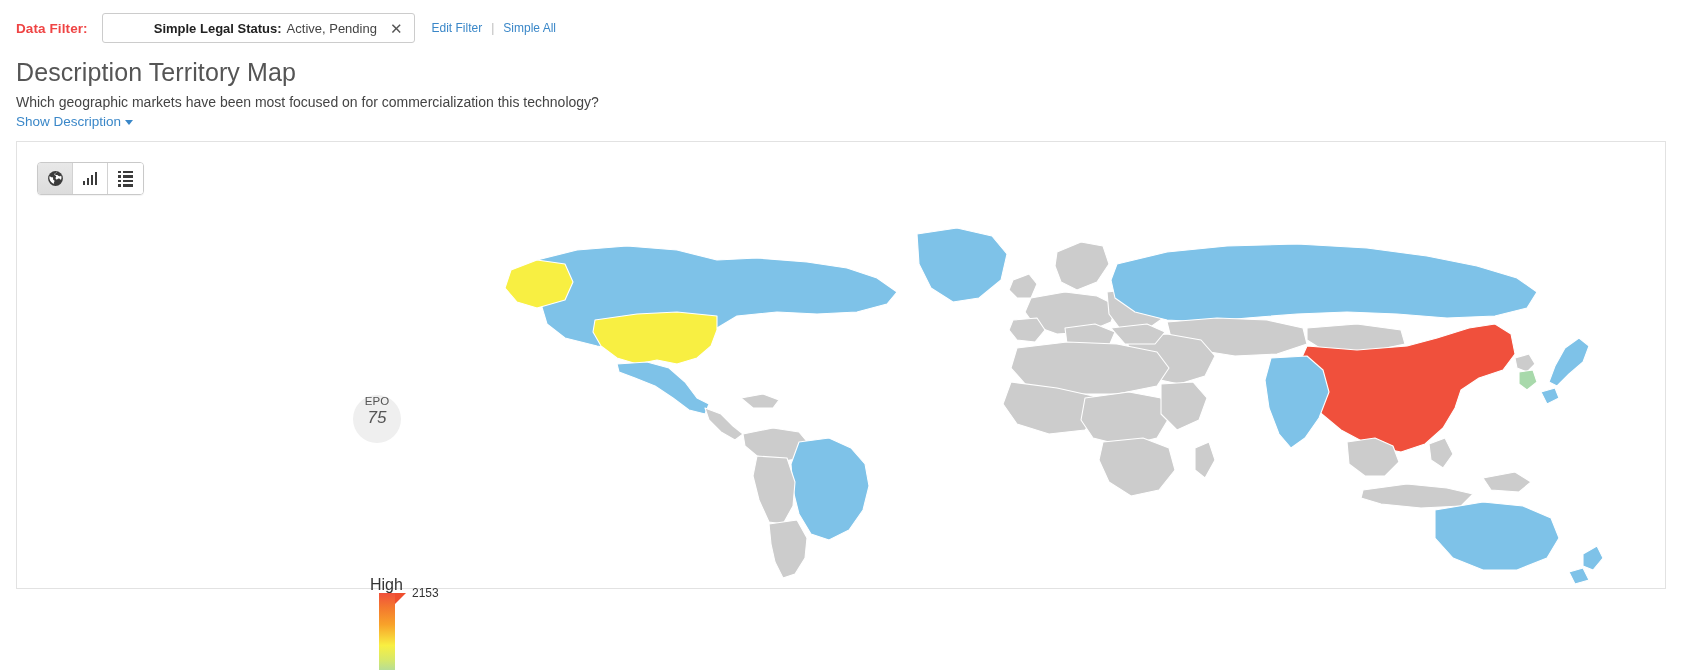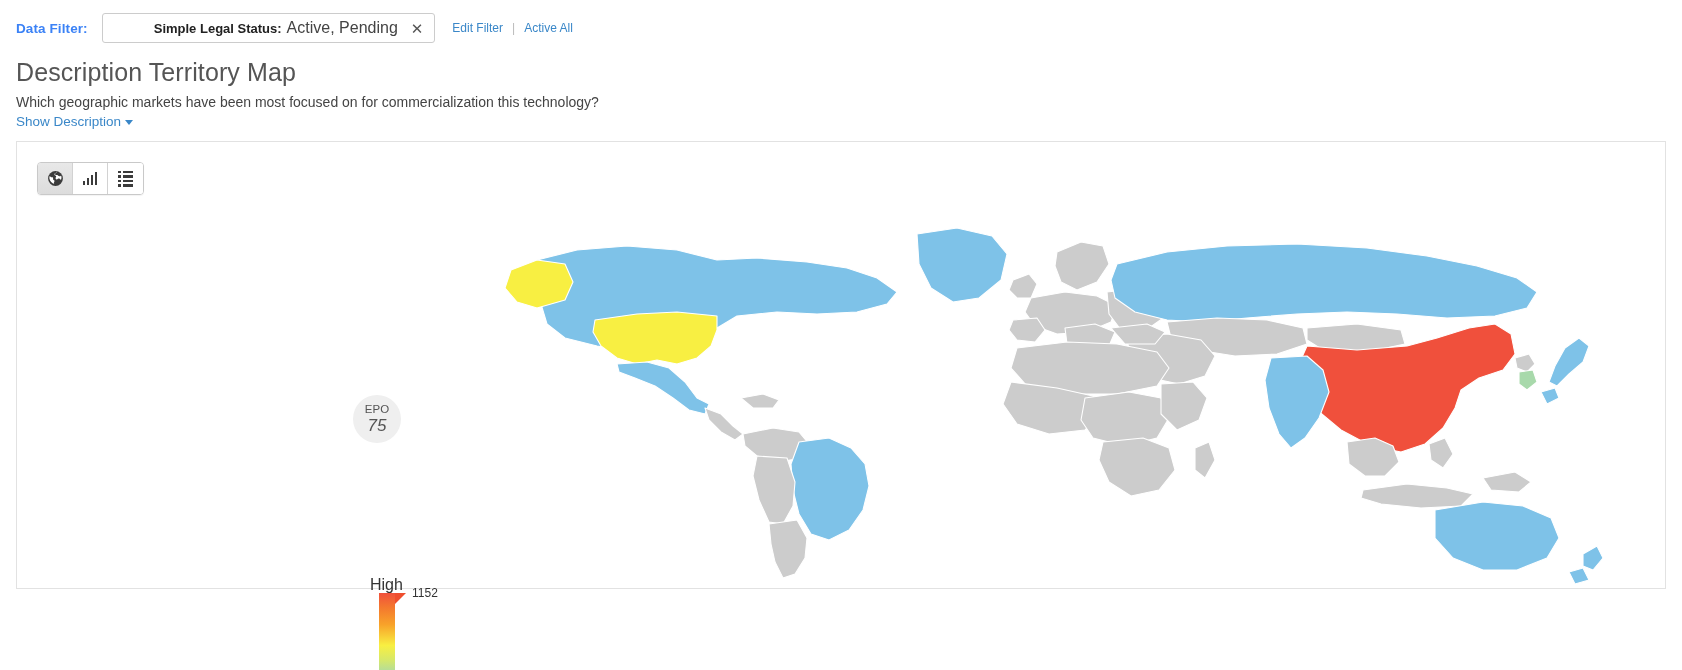--- a/index.html
+++ b/index.html
@@ -3,27 +3,27 @@
 <meta charset="utf-8">
 <style>
   html,body{margin:0;padding:0;}
   body{
     width:1682px;height:670px;background:#ffffff;
     font-family:"Liberation Sans","DejaVu Sans",sans-serif;
     color:#333;overflow:hidden;position:relative;
   }
   
   .filter-bar{position:absolute;left:16px;top:12px;display:flex;align-items:center;height:32px;}
-  .filter-label{font-size:13.5px;font-weight:bold;color:#3b82f6;margin-right:14px;letter-spacing:.1px;}
+  .filter-label{font-size:13.5px;font-weight:bold;color:#ef4444;margin-right:14px;letter-spacing:.1px;}
   .filter-chip{
     display:flex;align-items:center;height:30px;padding:0 11px 0 13px;
     border:1px solid #ccc;border-radius:3px;background:#fff;box-sizing:border-box;
   }
   .chip-key{font-size:13px;font-weight:bold;color:#222;margin-left:38px;}
-  .chip-val{font-size:16px;color:#444;margin-left:5px;}
+  .chip-val{font-size:13px;color:#444;margin-left:5px;}
   .chip-x{margin-left:13px;font-size:15px;color:#555;line-height:1;cursor:pointer;font-weight:400;}
   .filter-actions{margin-left:17px;font-size:12px;display:flex;align-items:center;}
   .filter-actions a{color:#3a87c8;text-decoration:none;cursor:pointer;}
   .filter-sep{color:#bbb;margin:0 9px;}
   
   .page-title{position:absolute;left:16px;top:58px;font-size:25px;font-weight:400;color:#555;letter-spacing:.1px;}
   .page-sub{position:absolute;left:16px;top:94px;font-size:14px;color:#444;}
   .show-desc{position:absolute;left:16px;top:114px;font-size:13.5px;color:#3a87c8;cursor:pointer;}
   .caret{display:inline-block;width:0;height:0;margin-left:4px;vertical-align:middle;
     border-left:4px solid transparent;border-right:4px solid transparent;border-top:5px solid #3a87c8;}
@@ -43,21 +43,21 @@
   .bars i:nth-child(1){height:4px;} .bars i:nth-child(2){height:7px;}
   .bars i:nth-child(3){height:10px;} .bars i:nth-child(4){height:13px;}
   
   .listicon{display:flex;flex-direction:column;gap:2px;width:15px;}
   .listicon span{display:flex;align-items:center;gap:2px;}
   .listicon b{display:block;width:2.5px;height:2.5px;background:#3b3b3b;}
   .listicon u{display:block;flex:1;height:2.5px;background:#3b3b3b;}
   
   .map-wrap{position:absolute;left:0;top:0;width:100%;height:100%;}
   .epo-bubble{position:absolute;left:336px;top:253px;width:48px;height:48px;border-radius:50%;
-    background:#efefef;display:flex;flex-direction:column;align-items:center;justify-content:center;
+    background:#efefef;display:flex;flex-direction:column;align-items:center;justify-content:flex-start;
     line-height:1.15;cursor:pointer;}
   .epo-bubble .n1{font-size:11.5px;color:#555;}
   .epo-bubble .n2{font-size:17px;color:#555;font-style:italic;}
   
   .legend{position:absolute;left:355px;top:434px;width:130px;height:140px;}
   .legend .bar{position:absolute;left:7px;top:17px;width:16px;height:105px;
     background:linear-gradient(to bottom,#f0503c 0%,#f4792e 14%,#f8a22a 30%,#f8ef42 50%,#d6e86a 64%,#a8d9ab 78%,#8ecfd8 90%,#9ed6ef 100%);}
   .legend .tri-top{position:absolute;left:23px;top:17px;width:0;height:0;
     border-left:11px solid #ef4e2e;border-bottom:11px solid transparent;}
   .legend .lbl-high{position:absolute;left:-2px;top:0px;font-size:16px;color:#333;}
@@ -69,21 +69,21 @@
 <div class="filter-bar">
   <span class="filter-label">Data Filter:</span>
   <div class="filter-chip">
     <span class="chip-key">Simple Legal Status:</span>
     <span class="chip-val">Active, Pending</span>
     <span class="chip-x">✕</span>
   </div>
   <div class="filter-actions">
     <a>Edit Filter</a>
     <span class="filter-sep">|</span>
-    <a>Active All</a>
+    <a>Simple All</a>
   </div>
 </div>
 
 <div class="page-title">Description Territory Map</div>
 <div class="page-sub">Which geographic markets have been most focused on for commercialization this technology?</div>
 <div class="show-desc">
   <span>Show Description</span><span class="caret"></span>
 </div>
 
 <div class="panel">
@@ -195,17 +195,17 @@
       <span class="n1">EPO</span>
       <span class="n2">75</span>
     </div>
 
     
     <div class="legend">
       <div class="lbl-high">High</div>
       <div class="bar"></div>
       <div class="tri-top"></div>
 
-      <div class="val-max">1152</div>
+      <div class="val-max">2153</div>
 
     </div>
   </div>
 </div>
 
 </body></html>

